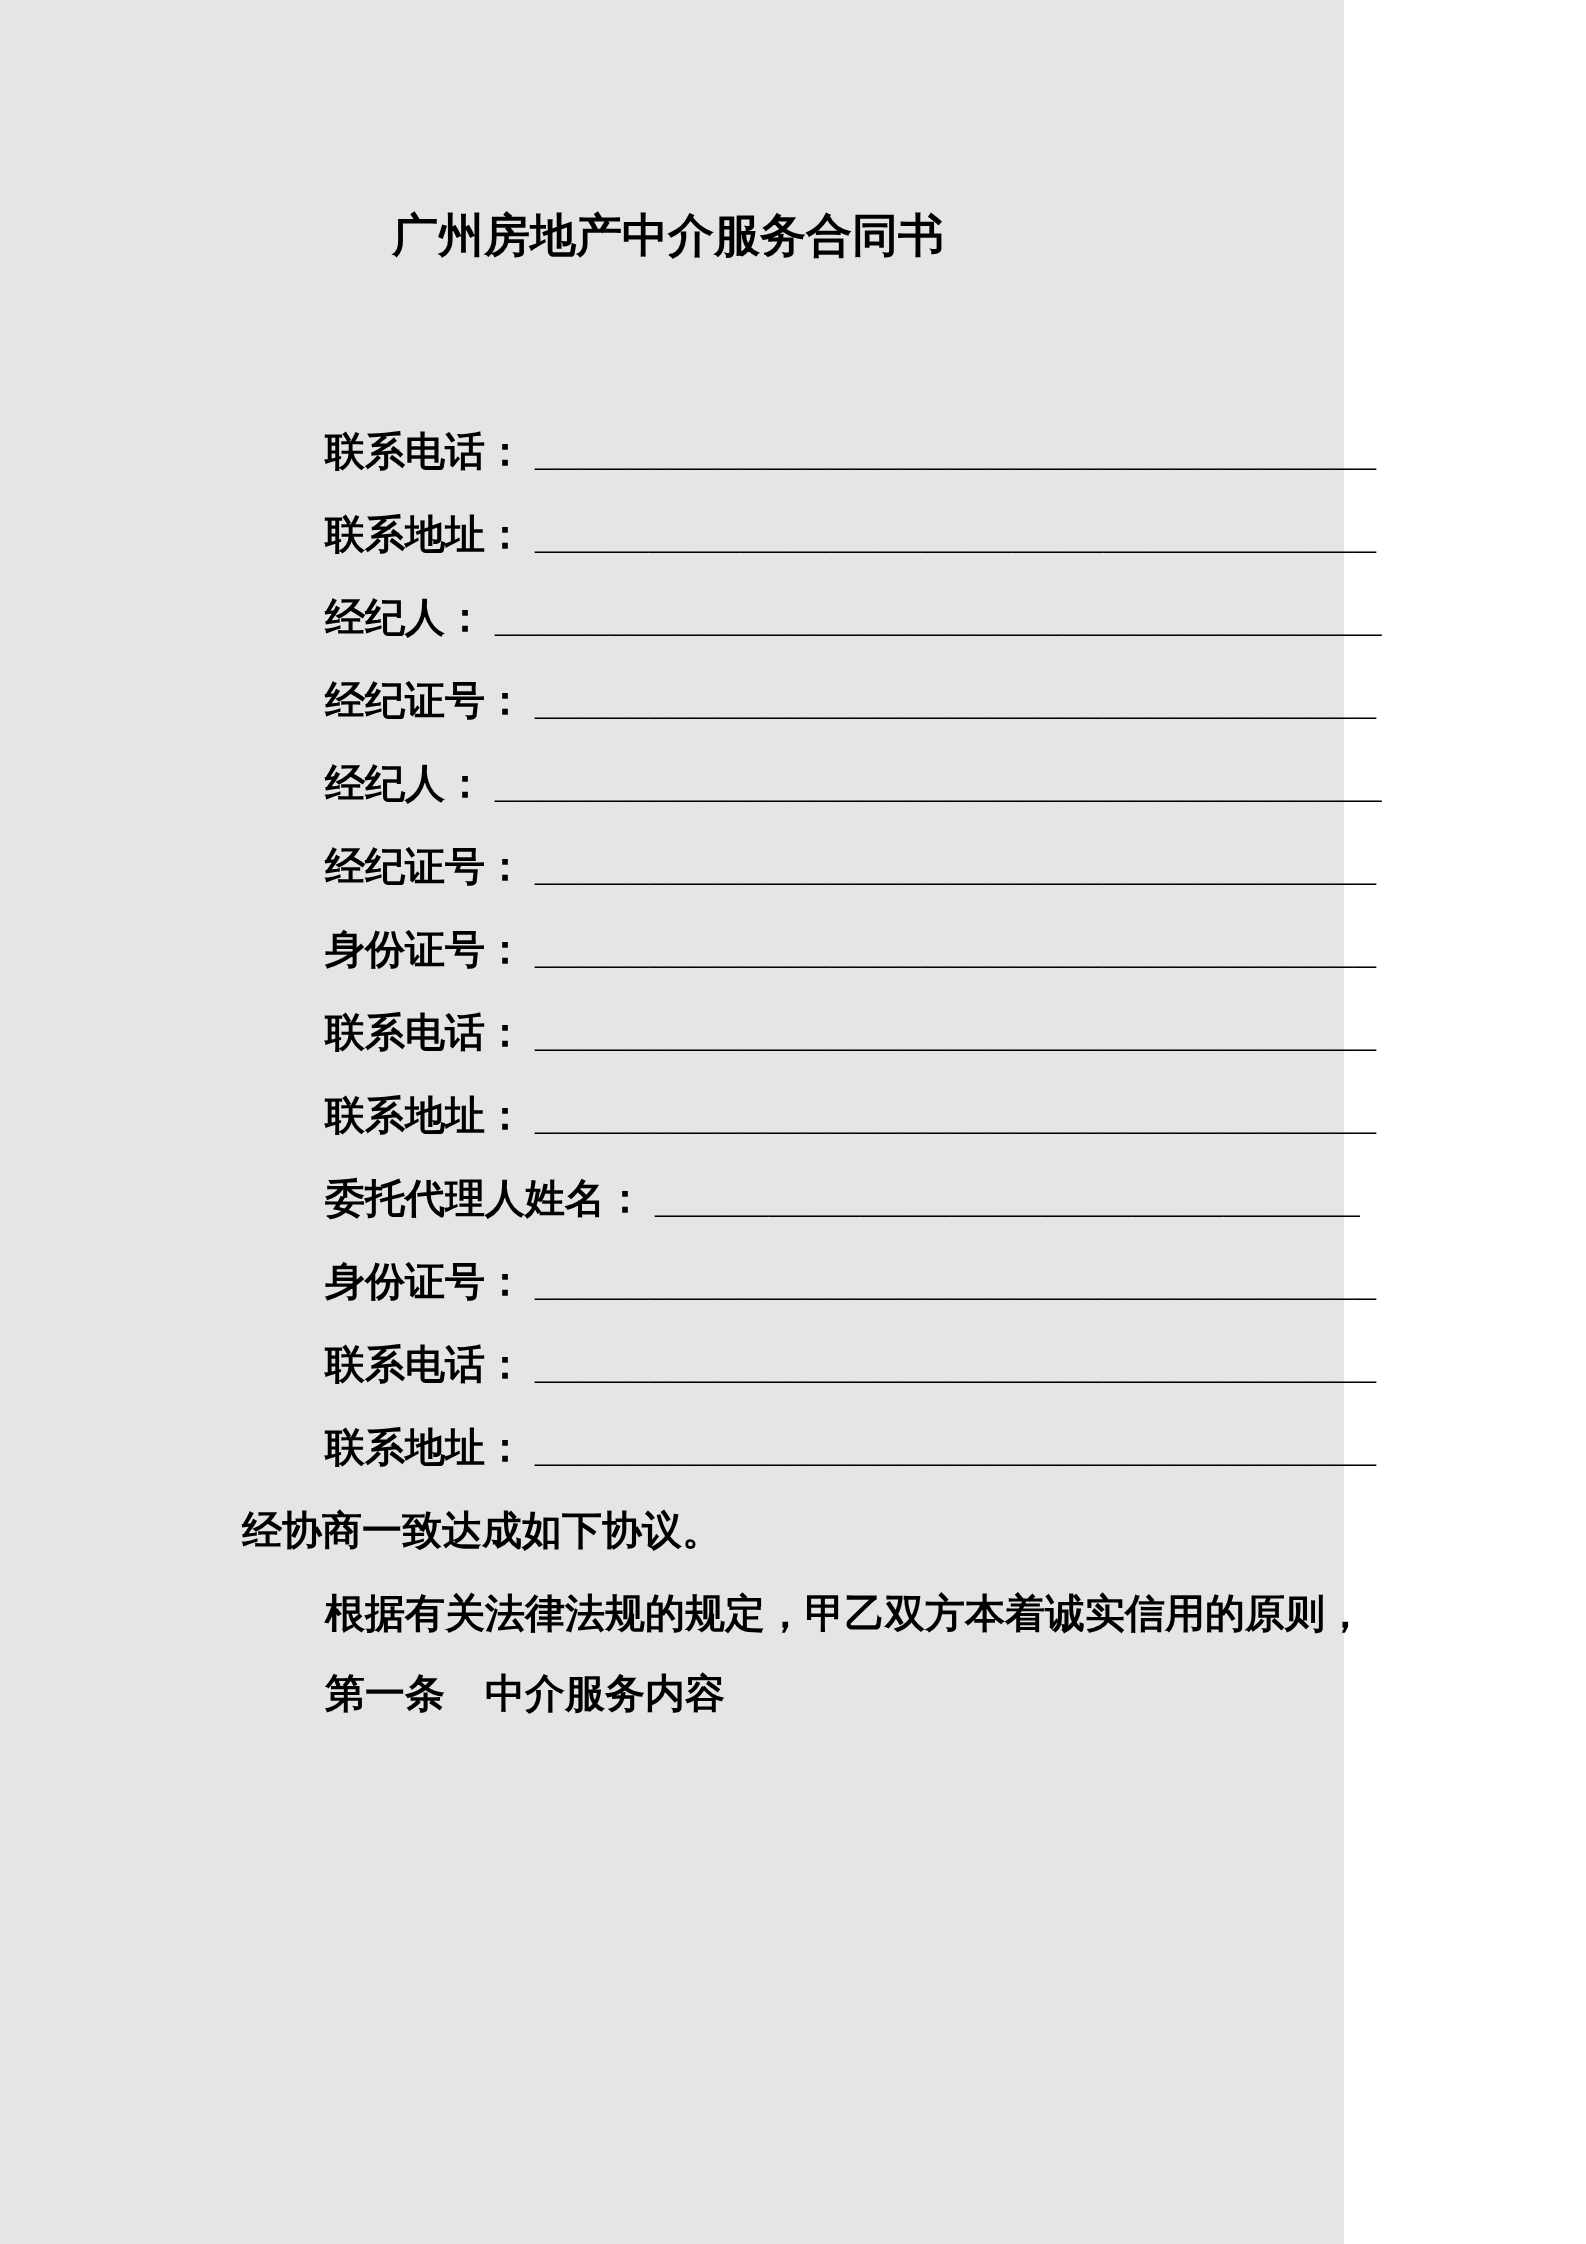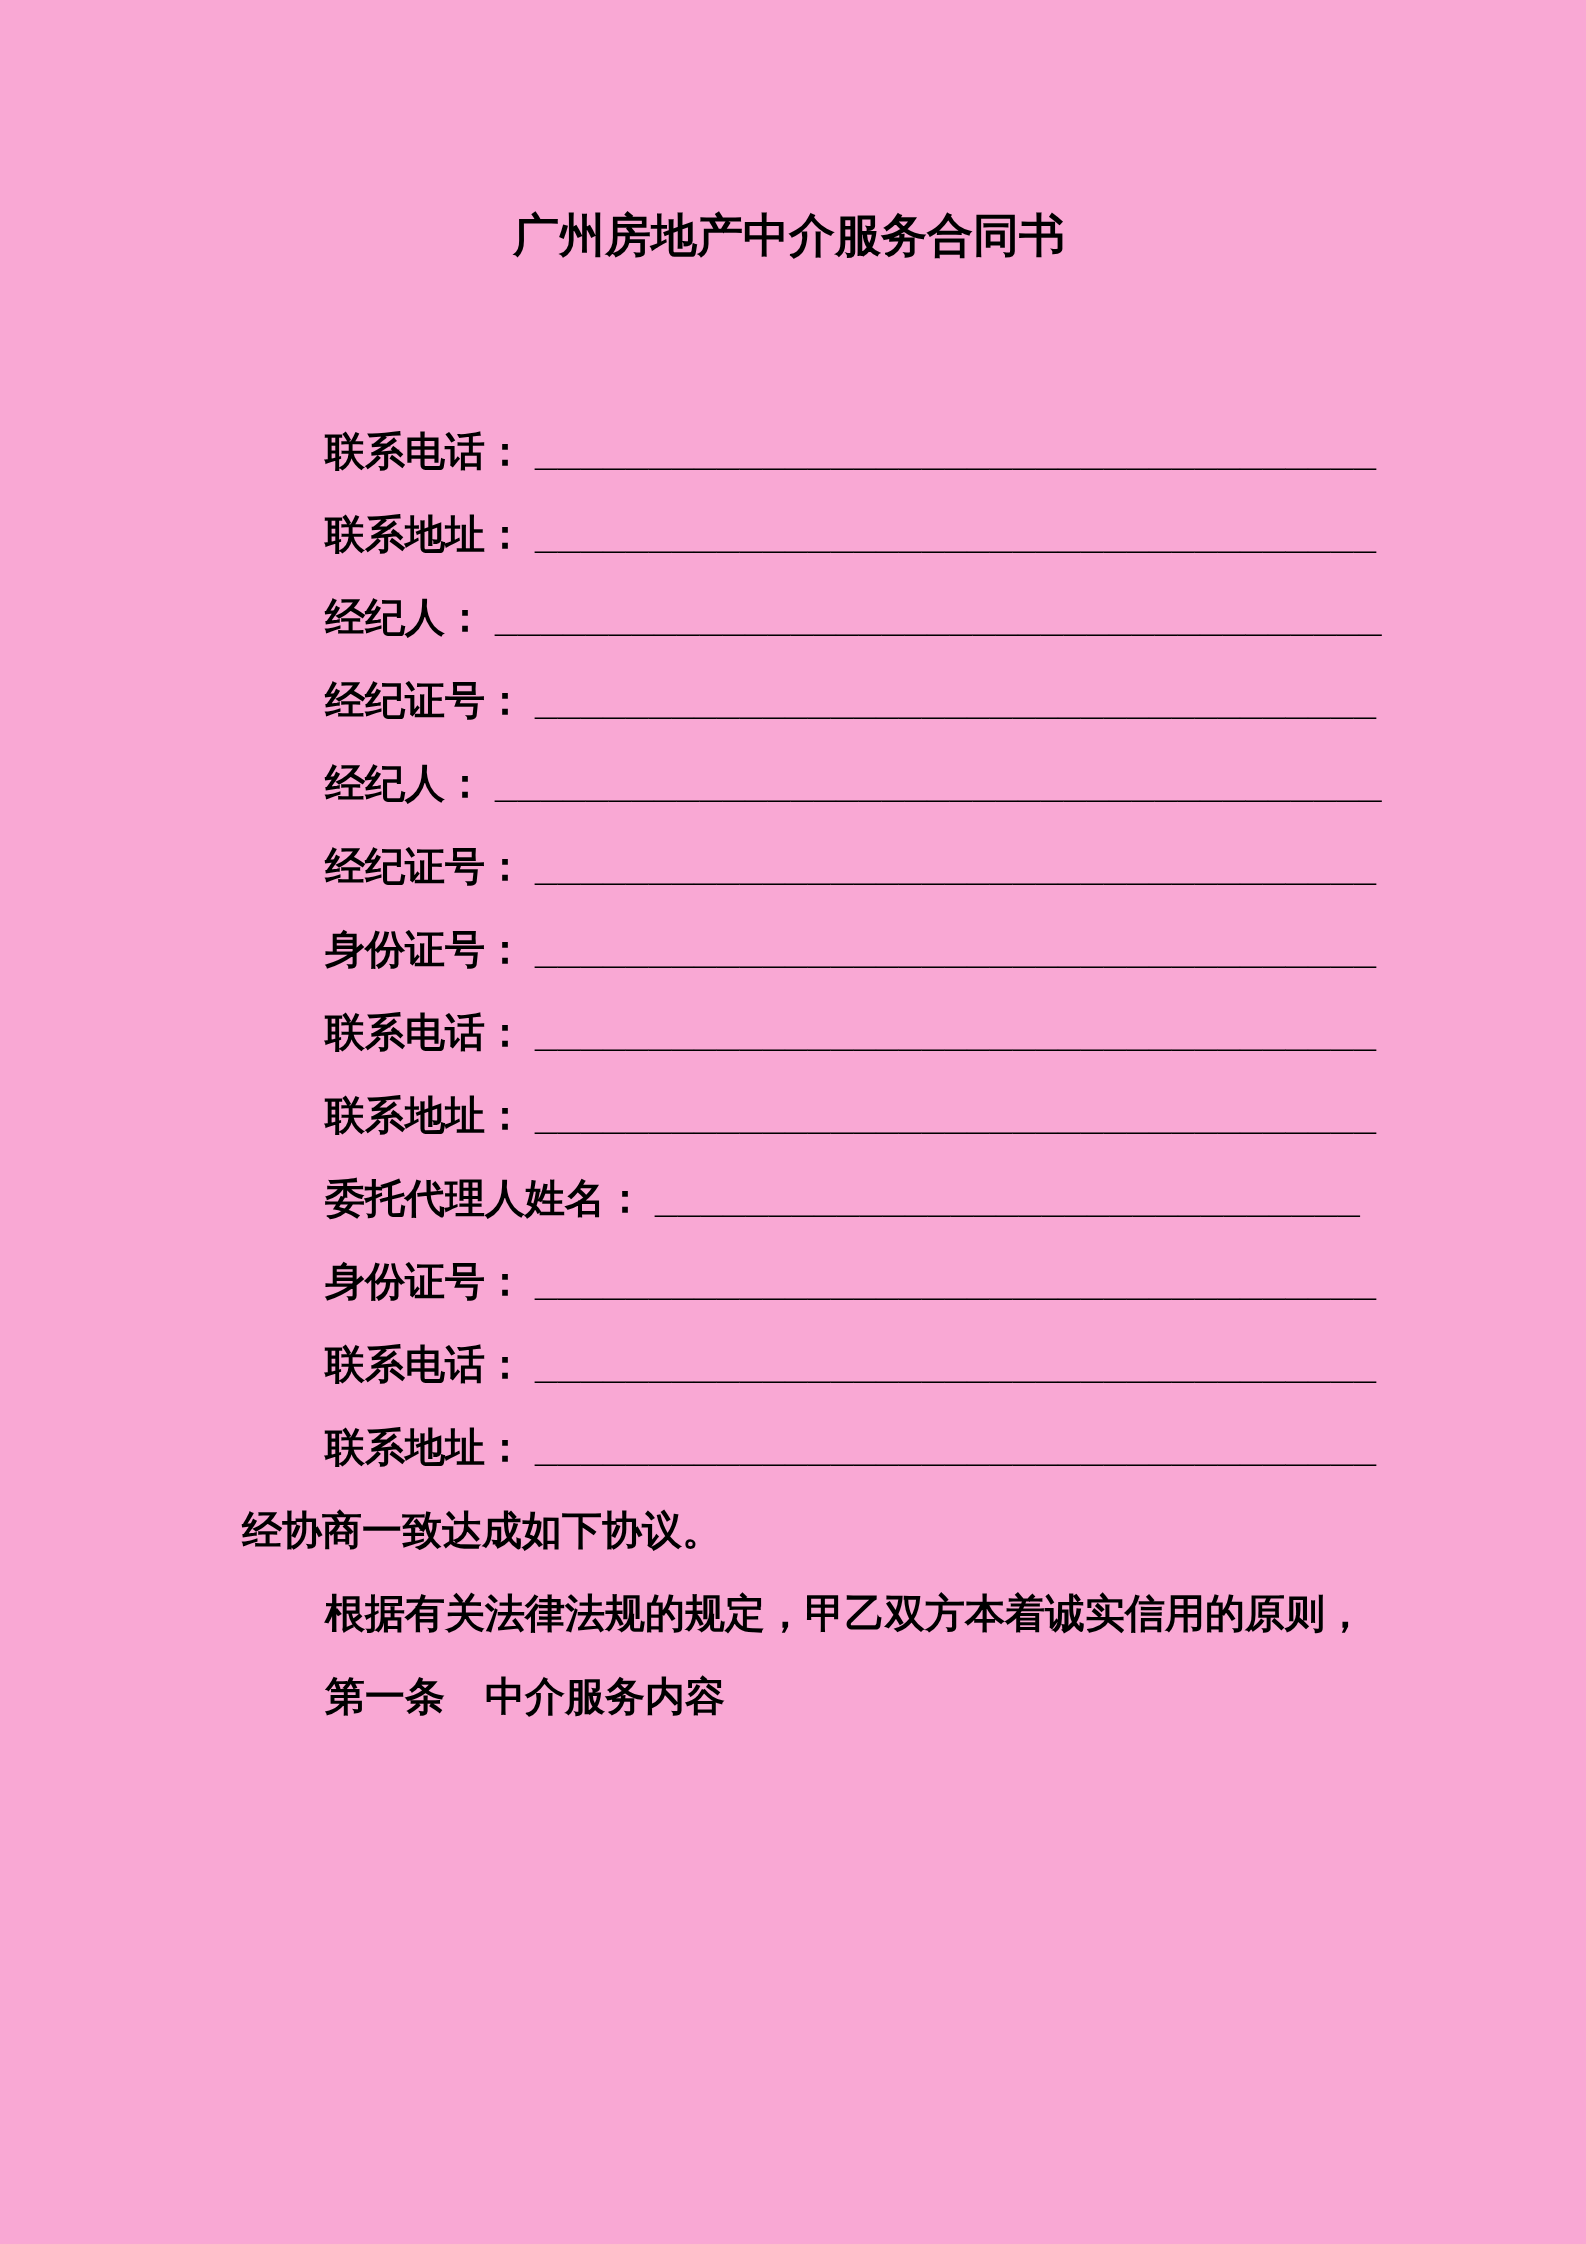--- a/index.html
+++ b/index.html
@@ -10,24 +10,24 @@
   body {
     width: 1586px;
     height: 2244px;
     overflow: hidden;
     font-family: "Liberation Sans", sans-serif;
     color: #000000;
     font-weight: 700;
   }
   .page {
     box-sizing: border-box;
-    width: 1586px;
+    width: 1344px;
     height: 2244px;
     padding: 205px 250px 0 242px;
-    background: #f9a8d4;
+    background: #e5e5e5;
   }
   .title {
     margin: 0;
     font-size: 46px;
     line-height: 60px;
     text-align: center;
     font-weight: 700;
     white-space: nowrap;
   }
   .fields {
@@ -56,20 +56,21 @@
   .para.indent {
     padding-left: 83px;
   }
   .heading {
     font-size: 40px;
     line-height: 83px;
     margin: 0;
     padding-left: 83px;
     font-weight: 700;
     white-space: nowrap;
+    font-family: Liberation Mono, monospace;
   }
 </style>
 </head>
 <body>
 
 <div class="page">
 
   <h1 class="title">广州房地产中介服务合同书</h1>
 
   <div class="fields">

